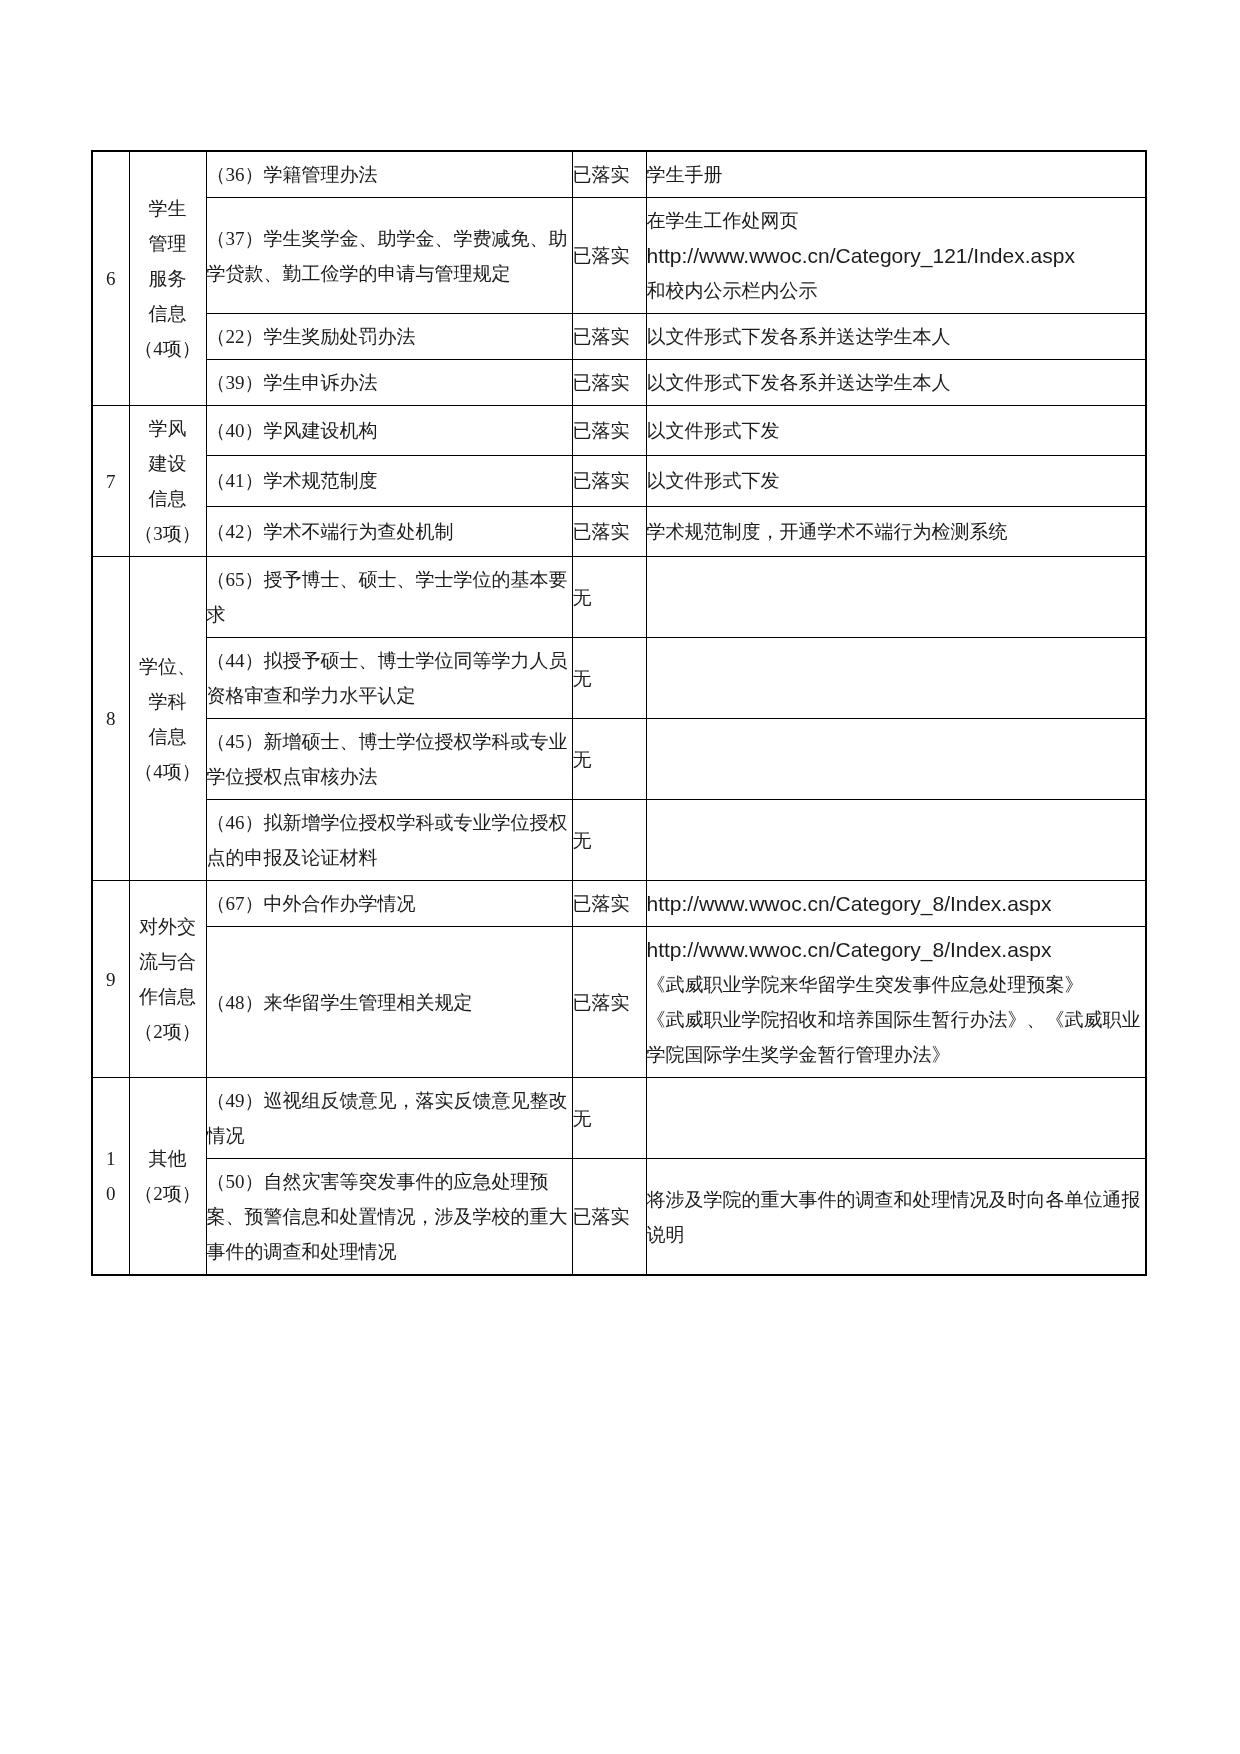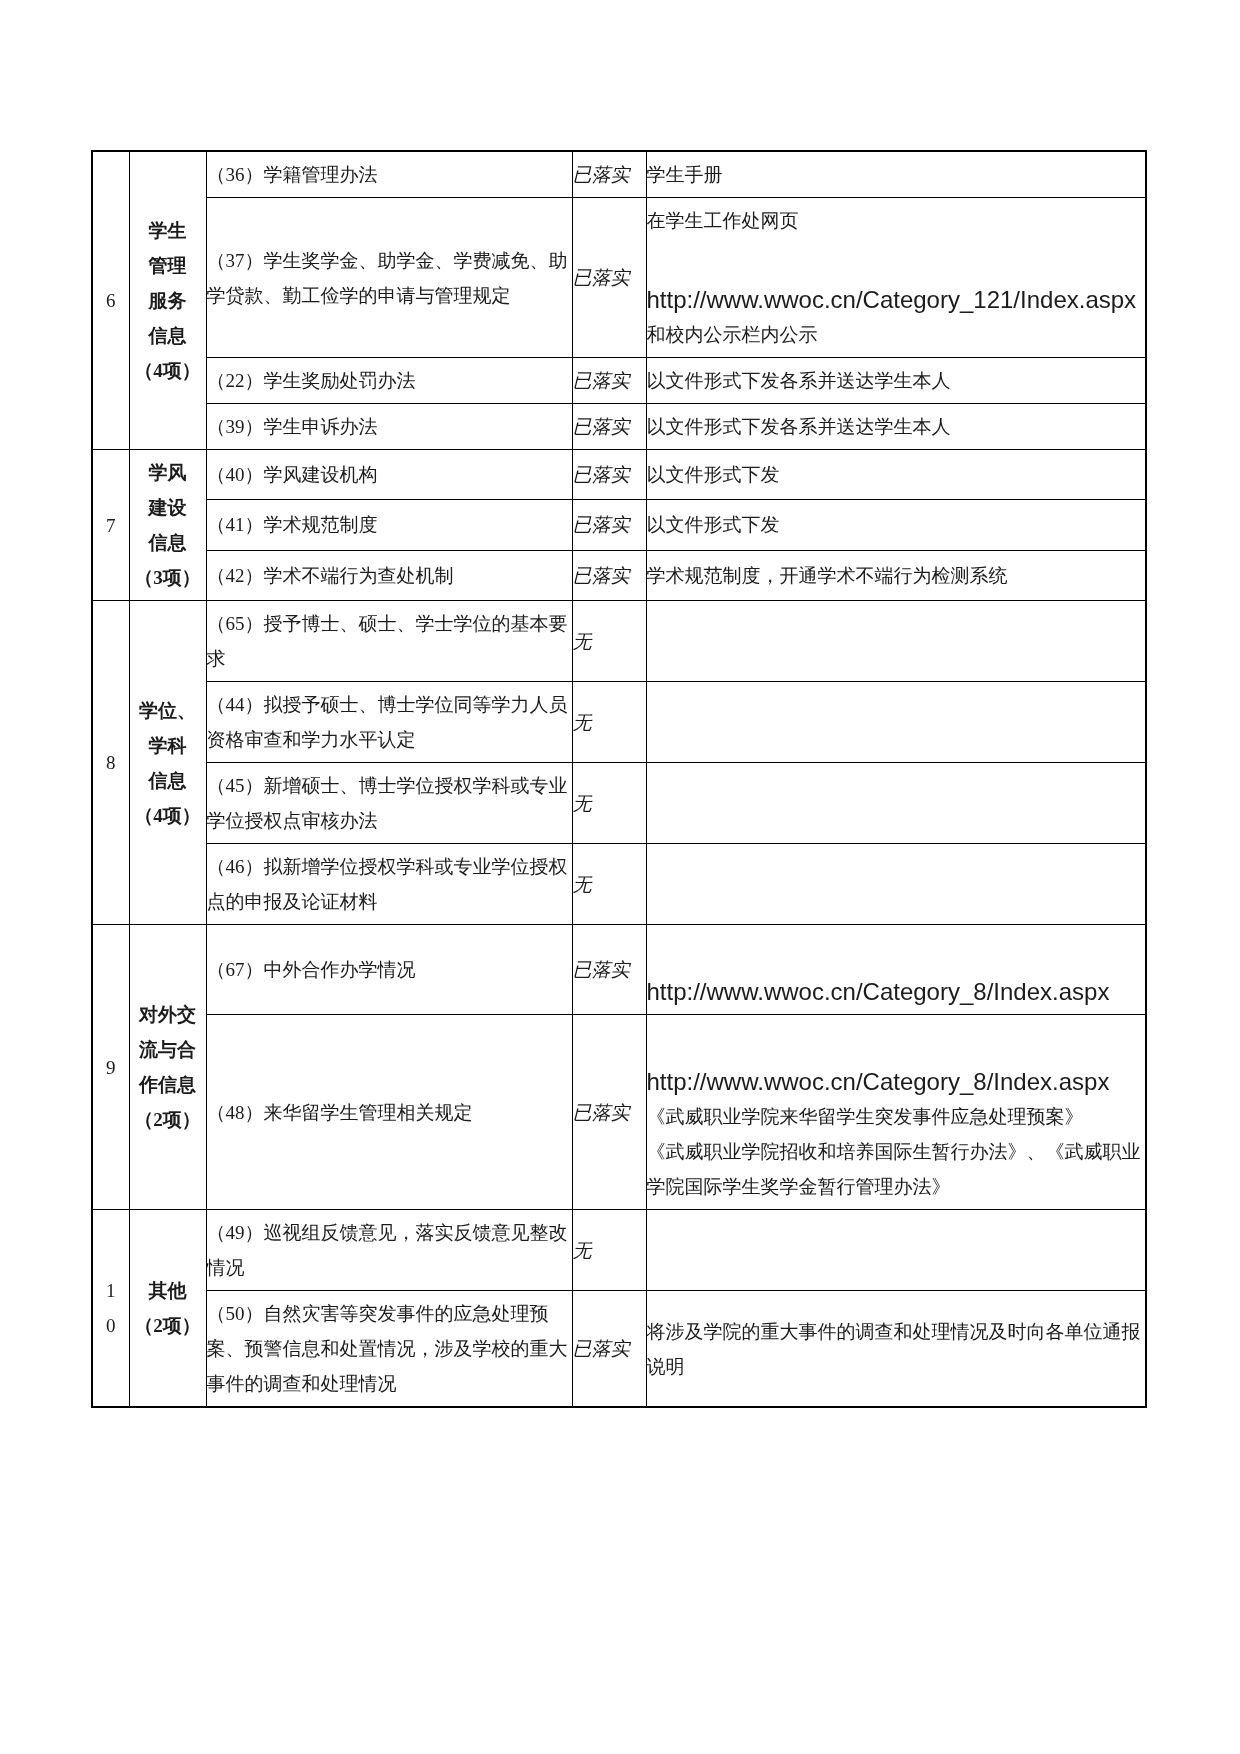--- a/index.html
+++ b/index.html
@@ -31,30 +31,28 @@
     word-break: break-word;
   }
   td.num {
     text-align: center;
     white-space: pre-line;
   }
   td.category {
     text-align: center;
     white-space: pre-line;
     padding: 5px 2px;
-    font-weight: bold;
   }
   td.item { padding: 5px 10px 5px 14px; }
-  td.status { padding: 5px 4px 5px 9px; font-style: italic; }
+  td.status { padding: 5px 4px 5px 9px; }
   td.remark { padding: 5px 10px 5px 14px; }
   .url {
     font-family: "Liberation Sans", "DejaVu Sans", sans-serif;
-    font-size: 24px;
+    font-size: 21px;
     letter-spacing: 0px;
-    margin-top: 44px;
   }
 </style>
 </head>
 <body>
 
 <div class="page">
   <table class="info-table">
     <colgroup>
       <col style="width:37px">
       <col style="width:77px">

